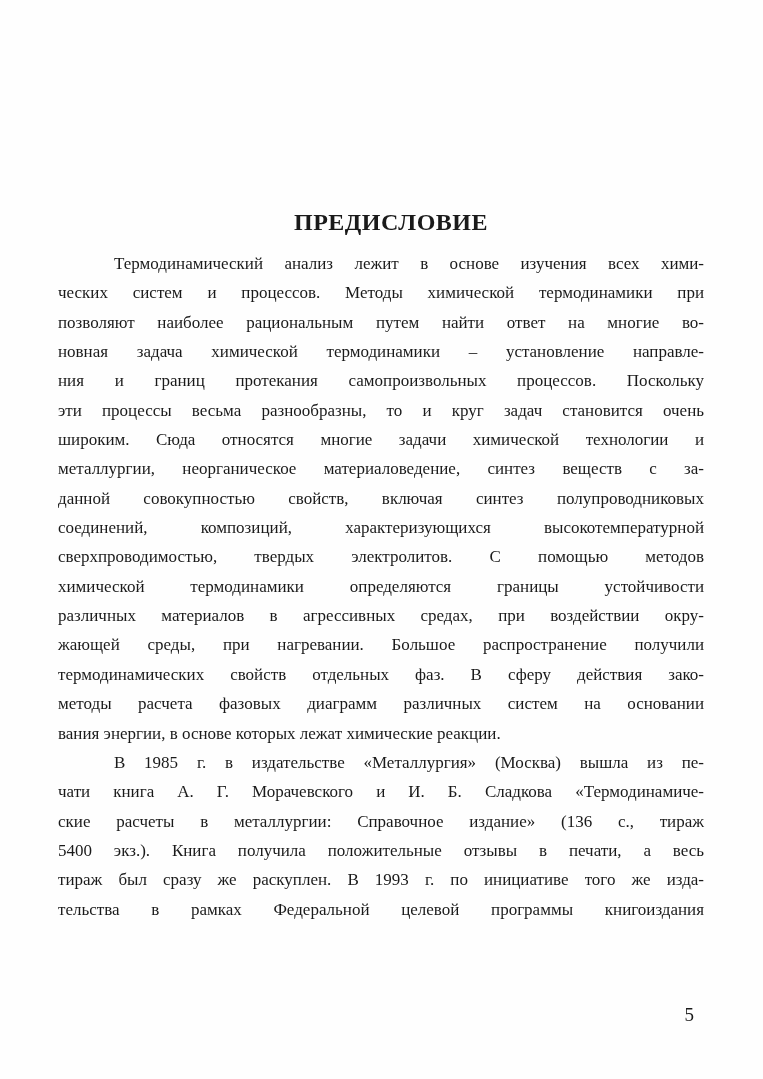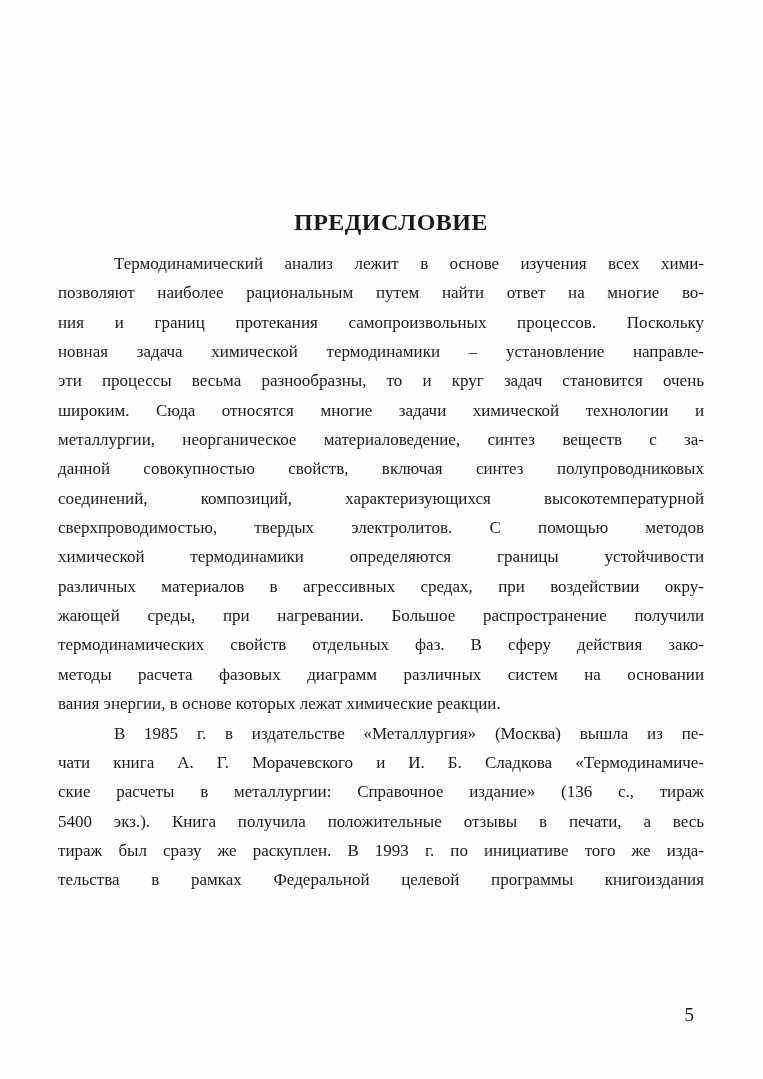--- a/index.html
+++ b/index.html
@@ -63,23 +63,24 @@
 <body>
 
 <div class="page">
 
   <h1 class="heading">ПРЕДИСЛОВИЕ</h1>
 
   <div class="textblock">
 
     <div class="para">
       <div class="line j indent">Термодинамический анализ лежит в основе изучения всех хими-</div>
+      <div class="line j">ческих систем и процессов. Методы химической термодинамики при</div>
       <div class="line j">позволяют наиболее рациональным путем найти ответ на многие во-</div>
+      <div class="line j">новная задача химической термодинамики – установление направле-</div>
       <div class="line j">ния и границ протекания самопроизвольных процессов. Поскольку</div>
-      <div class="line j">новная задача химической термодинамики – установление направле-</div>
       <div class="line j">эти процессы весьма разнообразны, то и круг задач становится очень</div>
       <div class="line j">широким. Сюда относятся многие задачи химической технологии и</div>
       <div class="line j">металлургии, неорганическое материаловедение, синтез веществ с за-</div>
       <div class="line j">данной совокупностью свойств, включая синтез полупроводниковых</div>
       <div class="line j">соединений, композиций, характеризующихся высокотемпературной</div>
       <div class="line j">сверхпроводимостью, твердых электролитов. С помощью методов</div>
       <div class="line j">химической термодинамики определяются границы устойчивости</div>
       <div class="line j">различных материалов в агрессивных средах, при воздействии окру-</div>
       <div class="line j">жающей среды, при нагревании. Большое распространение получили</div>
       <div class="line j">термодинамических свойств отдельных фаз. В сферу действия зако-</div>

